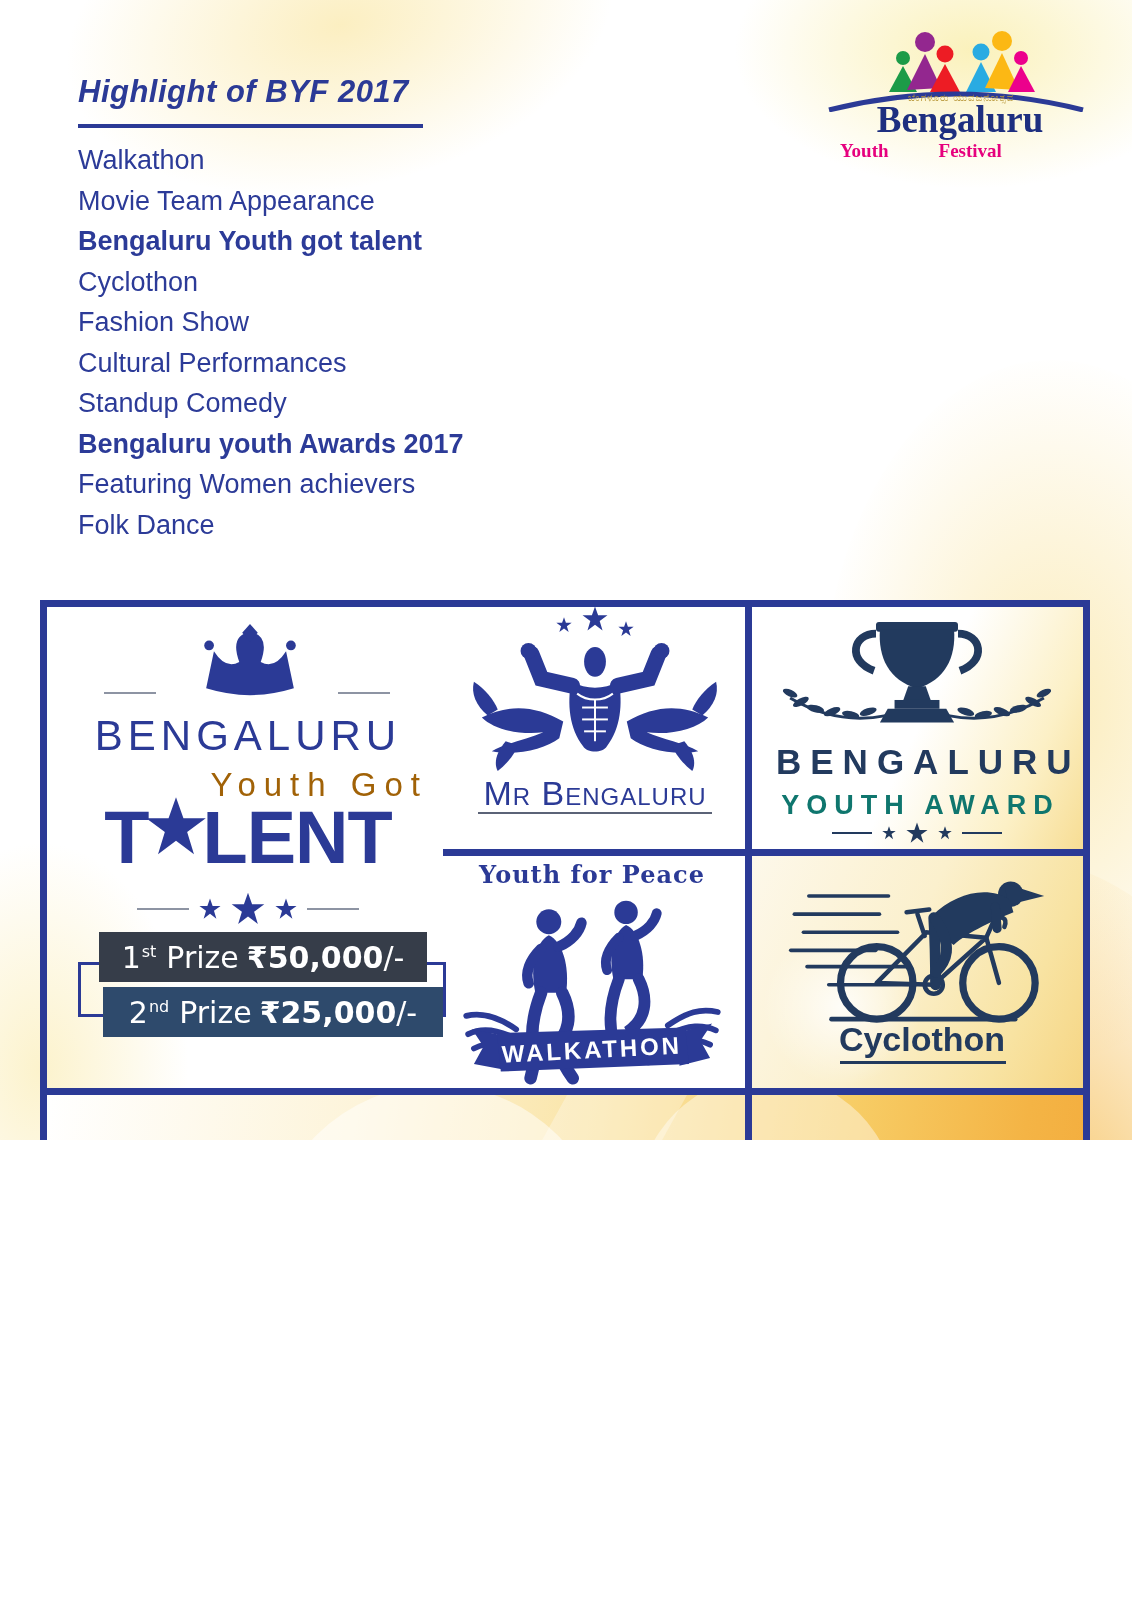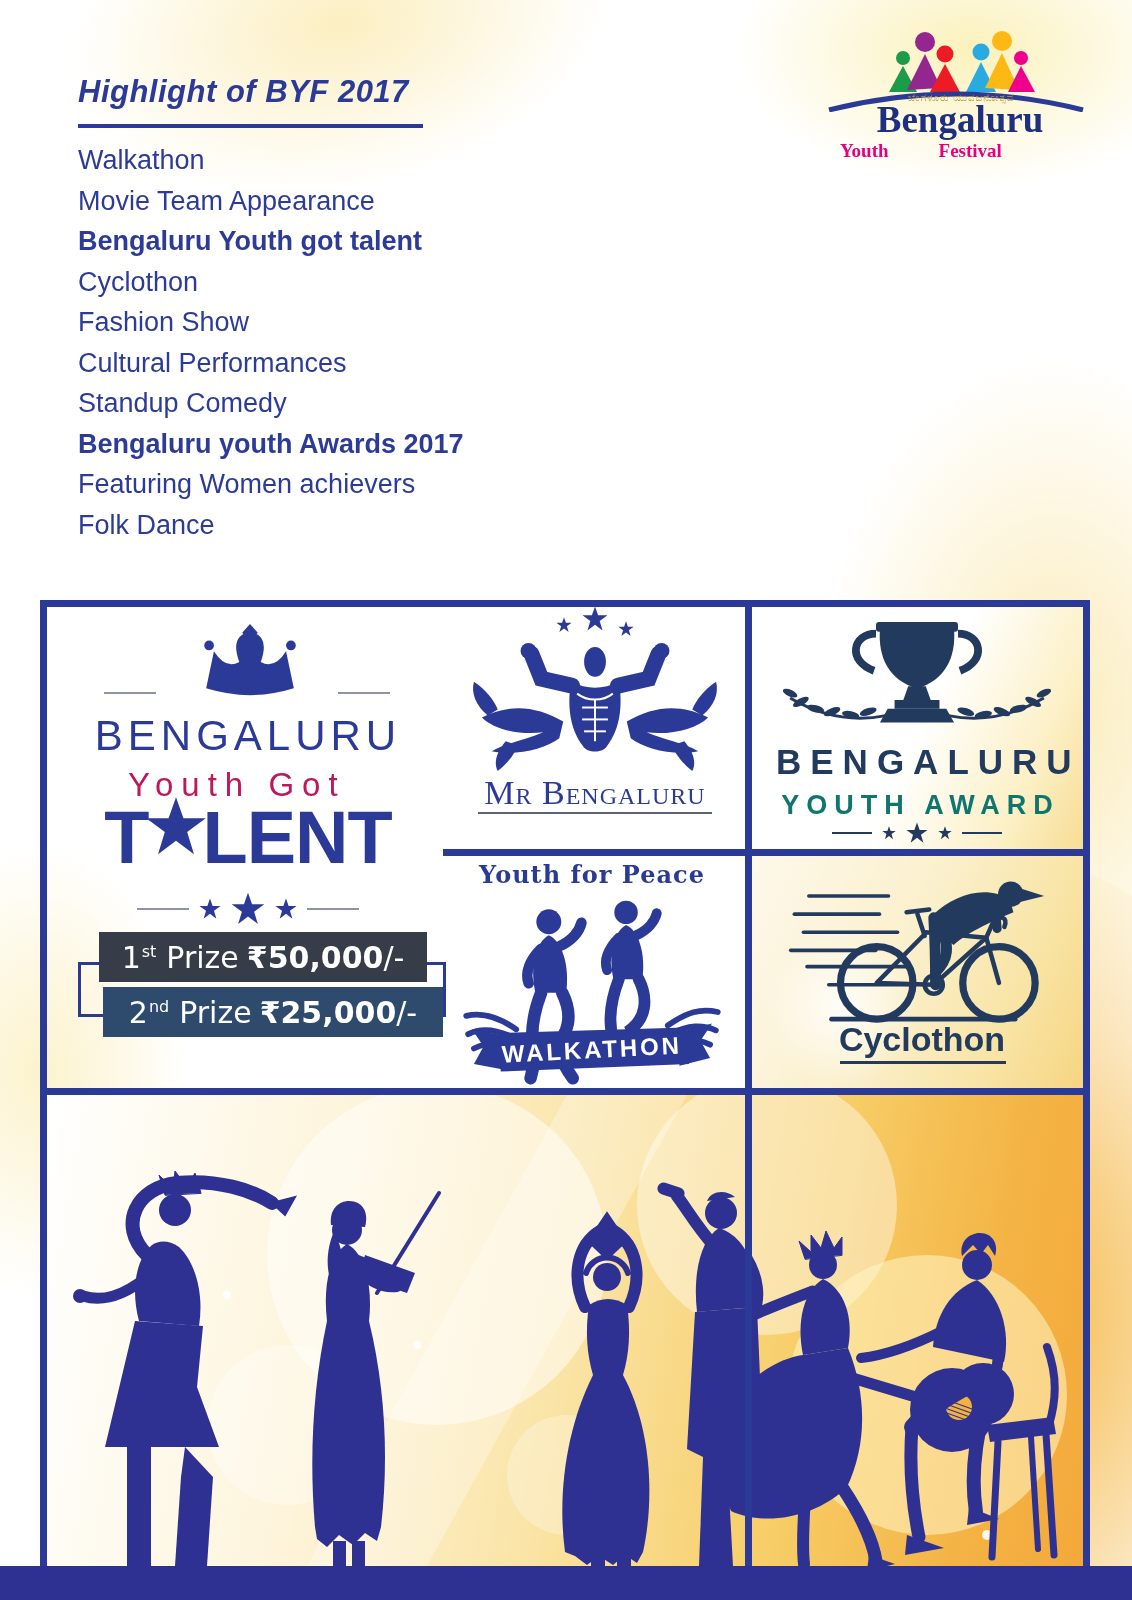--- a/index.html
+++ b/index.html
@@ -1,16 +1,16 @@
 <!DOCTYPE html>
 <html><head>
 <meta charset="utf-8">
 <style>
   html,body{margin:0;padding:0;}
-  .poster{position:relative;width:1132px;height:1600px;background:#ffffff;overflow:hidden;
+  .poster{position:relative;width:1132px;height:1140px;background:#ffffff;overflow:hidden;
           font-family:"Liberation Sans",sans-serif;}
   .abs{position:absolute;}
   
   .blob{position:absolute;border-radius:50%;pointer-events:none;}
   .glow-tl{left:60px;top:-140px;width:560px;height:330px;
     background:radial-gradient(ellipse at center,rgba(250,230,160,.65),rgba(250,230,160,0) 70%);transform:rotate(-12deg);}
   .glow-tr{right:-80px;top:-90px;width:480px;height:280px;
     background:radial-gradient(ellipse at center,rgba(250,240,180,.9),rgba(250,240,180,0) 70%);}
   .gold-mid{right:-150px;top:360px;width:460px;height:700px;
     background:radial-gradient(ellipse at center,rgba(248,220,130,.55),rgba(248,220,130,0) 72%);}
@@ -26,33 +26,33 @@
   .hl b{font-weight:700;}
   
   .logo-kannada{left:908px;top:92px;width:200px;text-align:left;font-size:10px;color:#b8973a;letter-spacing:1px;}
   .logo-name{left:840px;top:98px;width:240px;text-align:center;font-family:"Liberation Serif",serif;
              font-weight:700;font-size:37px;color:#1e2f80;}
   .logo-sub{left:840px;top:140px;width:240px;display:flex;justify-content:flex-start;gap:50px;
             font-family:"Liberation Serif",serif;font-weight:700;font-size:19px;color:#e6007e;}
   
   .line{position:absolute;background:#2b3a96;}
   .talent-city{left:68px;top:712px;width:360px;text-align:center;font-size:42px;letter-spacing:5px;color:#2b3a96;}
-  .talent-tag{left:128px;top:766px;width:300px;text-align:left;font-size:33px;letter-spacing:8px;color:#be185d;}
+  .talent-tag{left:128px;top:766px;width:300px;text-align:right;font-size:33px;letter-spacing:8px;color:#a16207;}
   .talent-word{left:68px;top:790px;width:360px;display:flex;align-items:center;justify-content:center;
                font-size:74px;font-weight:800;color:#2b3a96;letter-spacing:-1px;}
   .stars-row{display:flex;align-items:center;justify-content:center;gap:10px;}
   .dash{width:52px;height:2px;background:#8d94a3;}
   .prize-bracket{left:78px;top:962px;width:368px;height:55px;border:3px solid #2b3a96;box-sizing:border-box;}
   .prize{position:absolute;height:50px;display:flex;align-items:center;justify-content:center;
          color:#fff;font-size:30px;font-family:"DejaVu Sans","Liberation Sans",sans-serif;white-space:nowrap;}
   .prize sup{font-size:16px;margin:-12px 2px 0 1px;}
   .prize .amt{font-weight:700;margin-left:8px;}
   .prize1{left:99px;top:932px;width:328px;background:#363d49;}
   .prize2{left:103px;top:987px;width:340px;background:#2e4a6c;}
-  .mr-title{left:455px;top:774px;width:280px;text-align:center;font-family:Liberation Serif, serif;
+  .mr-title{left:455px;top:774px;width:280px;text-align:center;font-family:Liberation Sans, sans-serif;
             font-variant:small-caps;font-size:34px;color:#2b3a96;letter-spacing:1px;}
   .mr-underline{left:478px;top:812px;width:234px;height:2px;background:#5b6377;}
   .mr-year{left:455px;top:816px;width:280px;text-align:center;font-family:"Liberation Serif",serif;
            font-size:29px;color:#2b3a96;letter-spacing:2px;}
   .award-city{left:767px;top:742px;width:300px;text-align:center;font-size:35px;font-weight:700;
               letter-spacing:9px;color:#223a5e;text-indent:9px;}
   .award-label{left:767px;top:790px;width:300px;text-align:center;font-size:27px;font-weight:700;
                letter-spacing:7px;color:#0f766e;text-indent:7px;}
   .walk-tag{left:452px;top:860px;width:280px;text-align:center;font-family:"DejaVu Serif",serif;
             font-weight:700;font-size:24px;color:#2b3a96;letter-spacing:1px;}

